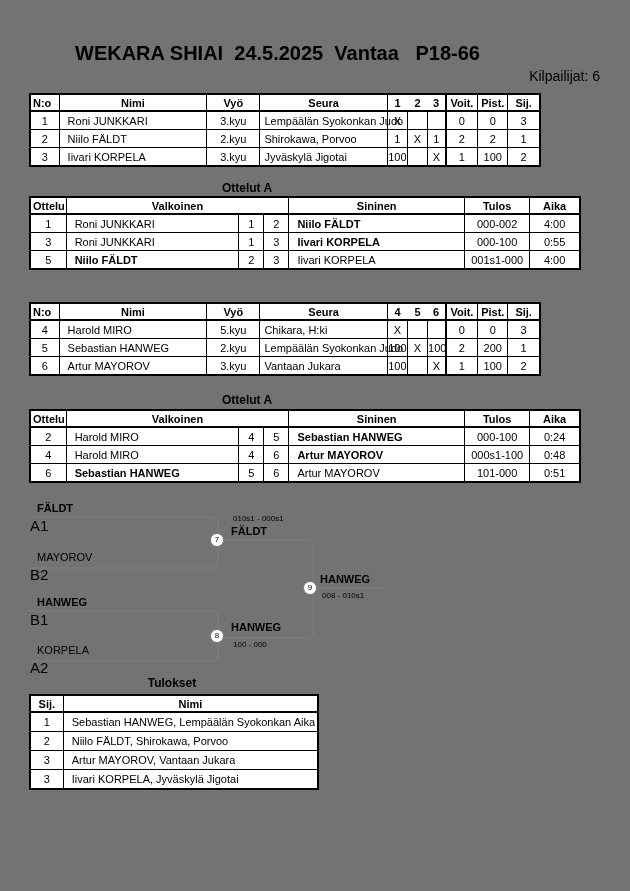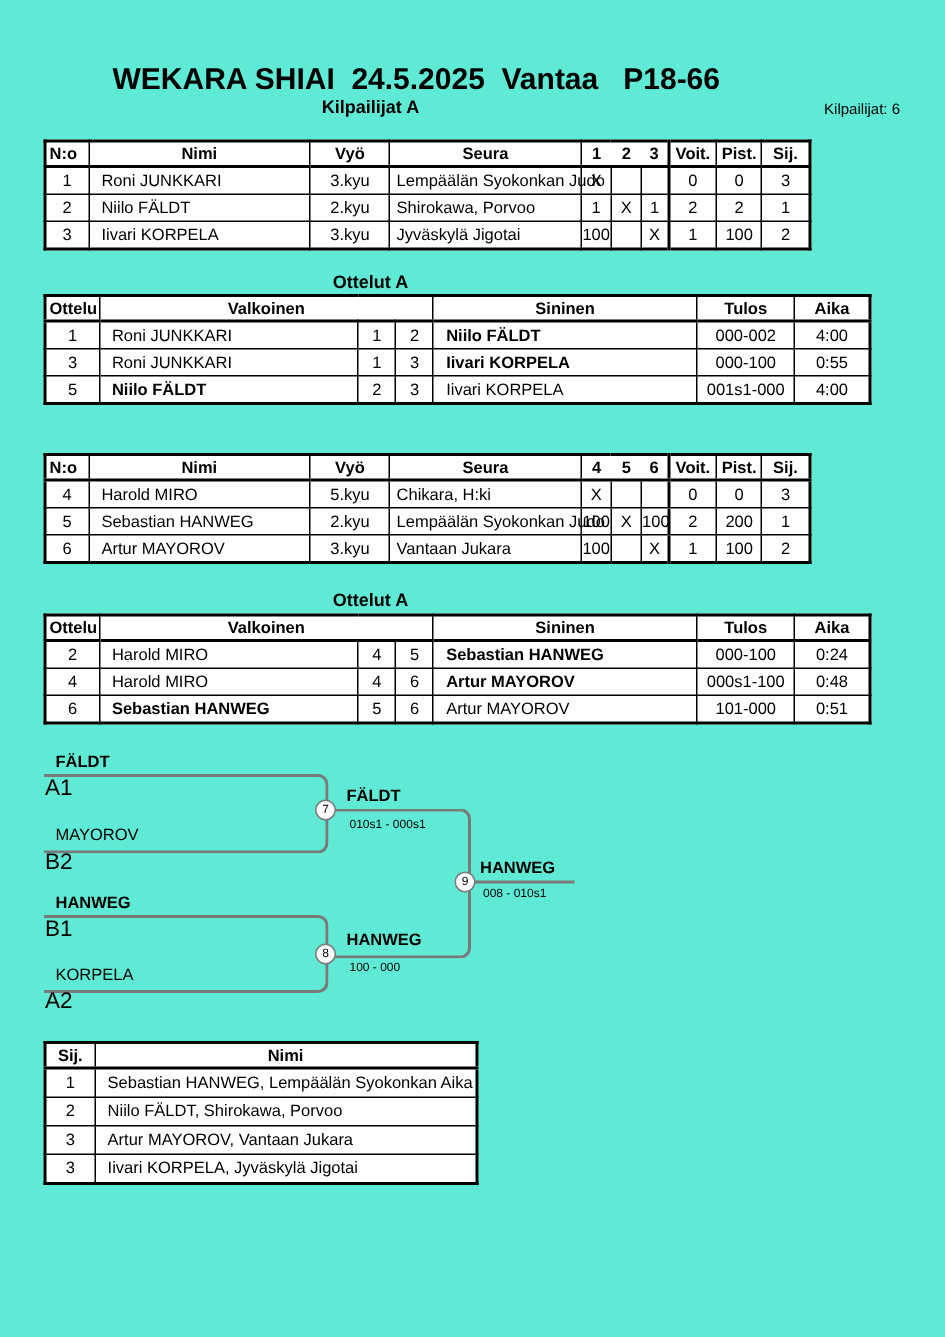--- a/index.html
+++ b/index.html
@@ -1,24 +1,24 @@
 <!DOCTYPE html>
 <html><head>
 <meta charset="utf-8">
 <style>
   html,body{margin:0;padding:0;background:#e8e8e8;}
   #page{
-    position:relative;width:630px;height:891px;background:#5eead4;
+    position:relative;width:630px;height:891px;background:#737373;
     font-family:"Liberation Sans","DejaVu Sans",sans-serif;color:#000;
     overflow:hidden;margin:0 auto;
   }
   .abs{position:absolute;}
   .title{font-size:20px;font-weight:bold;text-align:center;white-space:pre;}
   .sect{font-size:12px;font-weight:bold;text-align:center;}
-  .small{font-size:10px;}
+  .small{font-size:14px;}
 
   table.rpt{
     position:absolute;border-collapse:collapse;table-layout:fixed;
     border:2px solid #000;font-size:11px;background:#fff;
   }
   .rpt th{
     border:1px solid #000;border-top:none;border-bottom:2px solid #000;
     font-weight:bold;height:15px;padding:0 1px;text-align:center;
     overflow:visible;white-space:nowrap;
   }
@@ -49,21 +49,20 @@
   .bname-r{font-size:11px;white-space:nowrap;}
   .bseed{font-size:15px;}
   .bscore{font-size:8px;color:#000;white-space:nowrap;}
 </style>
 </head>
 <body>
 
 <div id="page">
 
   <div class="abs title" style="left:0;top:42px;width:555px;">WEKARA SHIAI  24.5.2025  Vantaa   P18-66</div>
-  <div class="abs sect" style="left:0;top:64px;width:494px;">Kilpailijat A</div>
   <div class="abs small" style="left:450px;top:68px;width:150px;text-align:right;">Kilpailijat: 6</div>
 
   <table class="rpt" style="left:29px;top:93px;width:512px;">
     <colgroup>
       <col style="width:29px">
         <col style="width:147px">
         <col style="width:53px">
         <col style="width:127px">
       <col style="width:20px">
         <col style="width:20px">
@@ -310,27 +309,28 @@
     <div class="abs bname" style="left:37px;top:596px;">HANWEG</div>
     <div class="abs bseed" style="left:30px;top:611px;">B1</div>
     <div class="abs bname-r" style="left:37px;top:644px;">KORPELA</div>
     <div class="abs bseed" style="left:30px;top:659px;">A2</div>
 
     <div class="abs mcircle" style="left:210px;top:533px;">7</div>
     <div class="abs mcircle" style="left:210px;top:629px;">8</div>
     <div class="abs mcircle" style="left:303px;top:581px;">9</div>
 
     <div class="abs bname" style="left:231px;top:525px;">FÄLDT</div>
-    <div class="abs bscore" style="left:233px;top:545px;">010s1 - 000s1</div>
+    <div class="abs bscore" style="left:233px;top:514px;">010s1 - 000s1</div>
     <div class="abs bname" style="left:231px;top:621px;">HANWEG</div>
     <div class="abs bscore" style="left:233px;top:640px;">100 - 000</div>
     <div class="abs bname" style="left:320px;top:573px;">HANWEG</div>
     <div class="abs bscore" style="left:322px;top:591px;">008 - 010s1</div>
   </div>
 
+  <div class="abs sect" style="left:0;top:676px;width:344px;">Tulokset</div>
   <table class="rpt" style="left:29px;top:694px;width:290px;">
     <colgroup>
         <col style="width:33px">
         <col style="width:253px">
       </colgroup>
     <thead>
         <tr>
       <th>Sij.</th>
       <th>Nimi</th>
     </tr>

